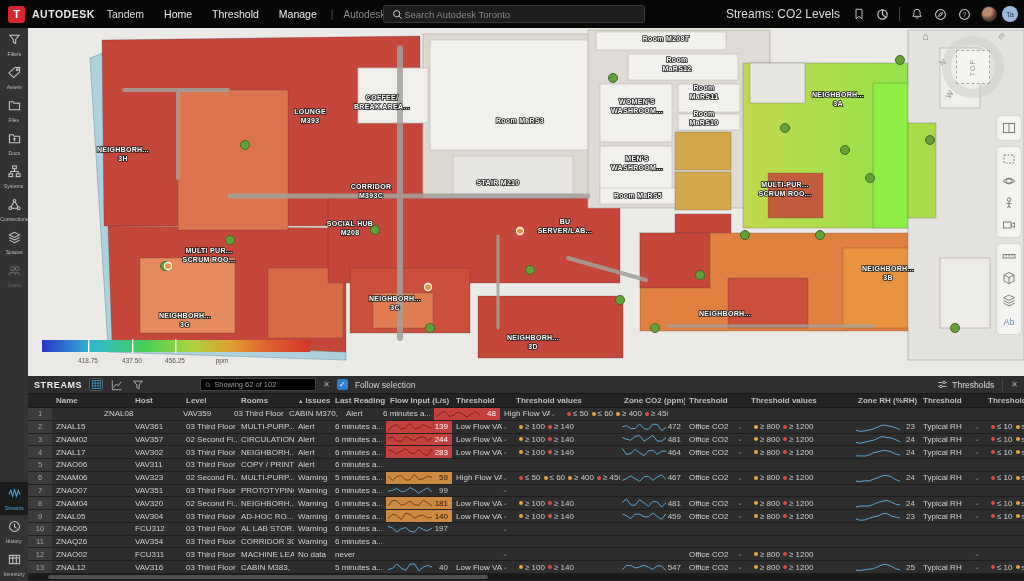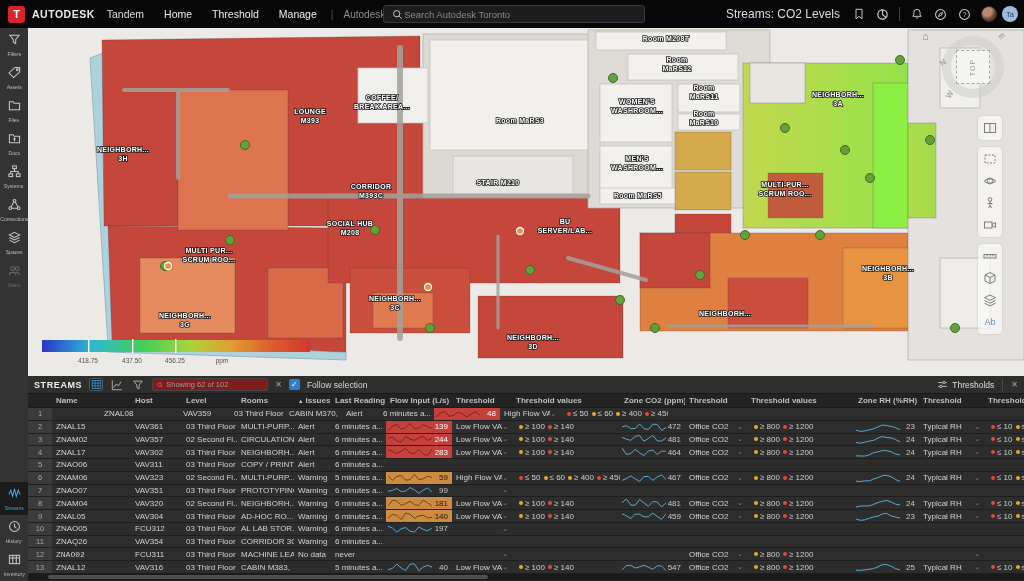--- a/index.html
+++ b/index.html
@@ -43,36 +43,36 @@
     paint-order:stroke; text-anchor:middle; letter-spacing:.3px; }
   .lgd-txt { font:6.5px "Liberation Sans", sans-serif; fill:#55524c; text-anchor:middle; }
   #viewcube { position:absolute; right:14px; top:4px; width:76px; height:74px; }
   #vc-ring { position:absolute; left:8px; top:4px; width:62px; height:62px; border-radius:50%;
     border:9px solid rgba(205,205,200,.55); }
   #vc-top { position:absolute; left:22px; top:18px; width:34px; height:34px; background:#f4f4f2;
     border:1px dashed #a8a8a2; display:flex; align-items:center; justify-content:center; }
   #vc-top span { transform:rotate(-90deg); color:#9a9a94; font-size:7px; letter-spacing:1px; }
   .vc-letter { position:absolute; color:#abab9f; font-size:8px; font-weight:bold; }
   #vc-home { position:absolute; left:-12px; top:-2px; color:#8a8a84; font-size:11px; }
-  #vtoolbar { position:absolute; right:21px; top:88px; width:26px; display:flex; flex-direction:column;
+  #vtoolbar { position:absolute; right:2px; top:88px; width:26px; display:flex; flex-direction:column;
     gap:7px; align-items:center; }
   .vt-group { background:rgba(250,250,248,.72); border-radius:4px; padding:3px 0; width:24px;
     display:flex; flex-direction:column; gap:4px; align-items:center; box-shadow:0 0 2px rgba(0,0,0,.18); }
   .vt-ic { width:18px; height:18px; color:#7c7c78; display:flex; align-items:center; justify-content:center;
     font-size:9px; }
   
   #panel { position:absolute; left:28px; top:376px; width:996px; height:205px; background:#262626;
     color:#d6d6d6; }
   #p-toolbar { height:18px; background:#2e2e2e; border-bottom:1px solid #191919; display:flex;
     align-items:center; padding:0 6px; gap:7px; font-size:8.5px; }
   #p-title { font-weight:bold; font-size:9px; letter-spacing:.6px; color:#eee; }
   .p-ic { width:14px; height:13px; color:#bdbdbd; display:flex; align-items:center; justify-content:center; }
   .p-ic.active { color:#44a7e0; border:1px solid #585858; background:#1d1d1d; border-radius:2px; }
-  #p-search { width:116px; height:13px; background:#7f1d1d; border:1px solid #454545; border-radius:2px;
-    display:flex; align-items:center; padding:0 4px; gap:3px; }
+  #p-search { width:116px; height:13px; background:#000000; border:1px solid #454545; border-radius:2px;
+    display:flex; align-items:center; padding:0 4px; gap:3px;margin-left:48px; }
   #p-search input { flex:1; background:transparent; border:none; outline:none; color:#9a9a9a; font-size:7.5px; }
   .p-x { color:#aaa; font-size:8px; }
   #follow-box { width:11px; height:11px; background:#2f7fd0; border-radius:2px; color:#fff; font-size:8px;
     display:flex; align-items:center; justify-content:center; }
   #p-right { margin-left:auto; display:flex; align-items:center; gap:8px; }
   #thresholds-btn { display:flex; align-items:center; gap:4px; color:#ddd; }
   .p-vdiv { width:1px; height:12px; background:#4a4a4a; }
   #thead { height:14px; background:#232323; border-bottom:1px solid #1a1a1a; display:flex; font-size:8px;
     color:#bfbfbf; font-weight:bold; }
   .hc { display:flex; align-items:center; padding:0 4px; overflow:hidden; white-space:nowrap; flex-shrink:0; }
@@ -998,21 +998,21 @@
         </div>
         <div class="cell" style="width: 107px;"></div>
         <div class="cell spark" style="width: 65px;"></div>
         <div class="cell" style="width: 65px;">
           <span class="thr"></span>
         </div>
         <div class="cell" style="width: 40px;"></div>
       </div>
       <div class="trow">
         <div class="cell c-num" style="width: 24px;">12</div>
-        <div class="cell" style="width: 79px; font-family: Liberation Mono, monospace;">ZNAO02</div>
+        <div class="cell" style="width: 79px;">ZNAO02</div>
         <div class="cell" style="width: 51px;">FCU311</div>
         <div class="cell" style="width: 55px;">03 Third Floor</div>
         <div class="cell" style="width: 57px;">MACHINE LEA...</div>
         <div class="cell" style="width: 37px;">No data</div>
         <div class="cell" style="width: 55px;">never</div>
         <div class="cell spark sp-non" style="width: 66px;"></div>
         <div class="cell" style="width: 60px;">
           <span class="thr"></span>
           <span class="chv">⌄</span>
         </div>

